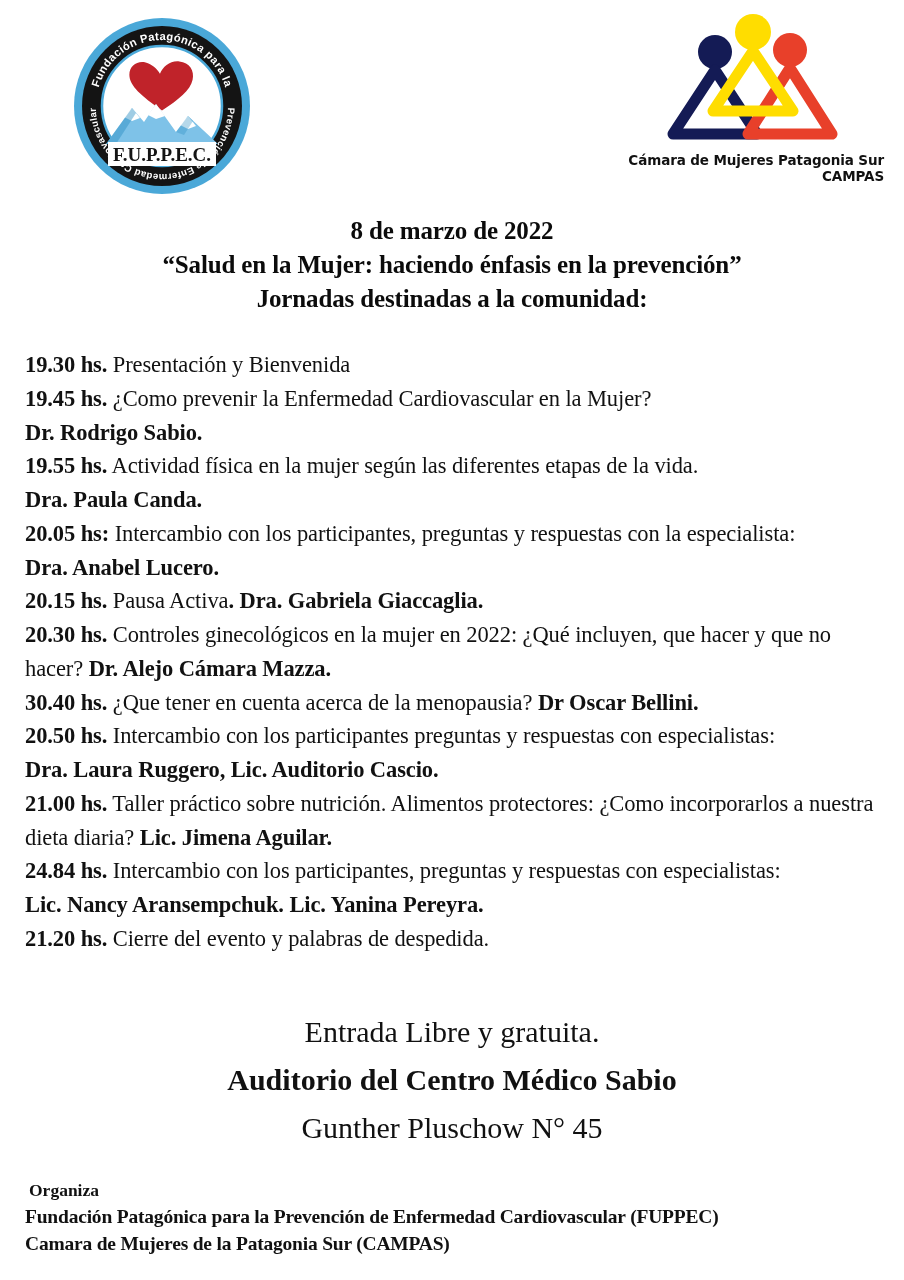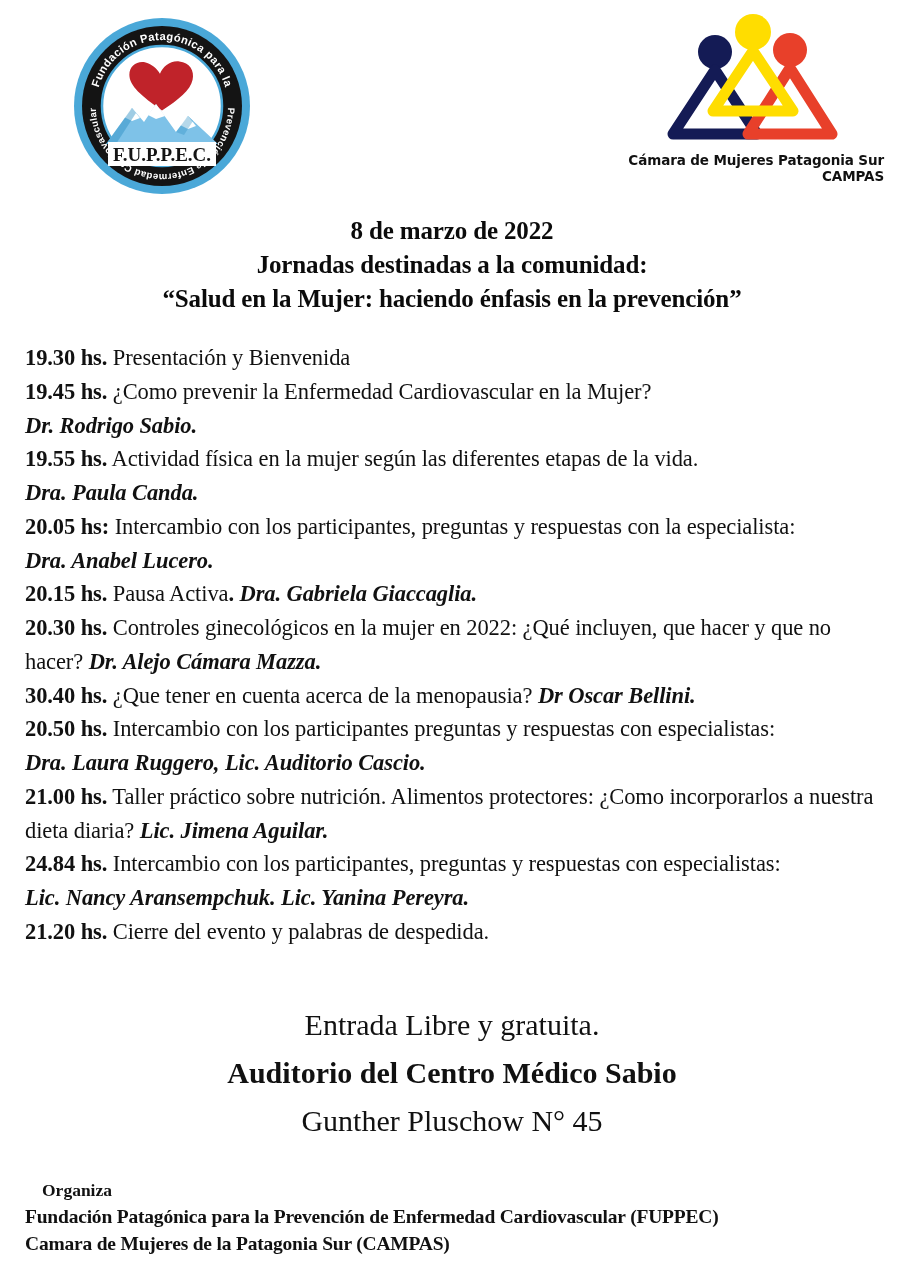--- a/index.html
+++ b/index.html
@@ -63,33 +63,33 @@
   .title-line {
     font-weight: bold;
     font-size: 25px;
     line-height: 1.36;
     letter-spacing: -0.15px;
     color: #0b0b0b;
   }
 
   
   .program {
-    margin-top: 25px;
+    margin-top: 32px;
     padding: 0 26px 0 25px;
   }
   .prog-line {
     font-size: 22.5px;
     line-height: 1.50;
     color: #111111;
     letter-spacing: -0.1px;
     text-align: left;
   }
   .t { font-weight: bold; }              
   .d { font-weight: normal; }            
-  .n { font-weight: bold; font-style: italic; }  
+  .n { font-weight: bold; }  
 
   
   .venue {
     margin-top: 52px;
     text-align: center;
   }
   .venue-line {
     font-size: 30px;
     line-height: 1.60;
     color: #111111;
@@ -100,21 +100,21 @@
   .footer {
     position: absolute;
     left: 25px;
     bottom: 22px;
     width: 854px;
   }
   .footer-label {
     font-weight: bold;
     font-size: 17.5px;
     line-height: 1.42;
-    margin-left: 17px;
+    margin-left: 4px;
   }
   .footer-line {
     font-weight: bold;
     font-size: 19.5px;
     line-height: 1.42;
     letter-spacing: -0.2px;
   }
 </style>
 </head>
 <body>
@@ -181,22 +181,22 @@
     </svg>
     <div class="campas-caption">
       <div>Cámara de Mujeres Patagonia Sur</div>
       <div>CAMPAS</div>
     </div>
   </div>
 </div>
 
 <div class="title-block">
   <div class="title-line">8 de marzo de 2022</div>
+  <div class="title-line">“Salud en la Mujer: haciendo énfasis en la prevención”</div>
   <div class="title-line">Jornadas destinadas a la comunidad:</div>
-  <div class="title-line">“Salud en la Mujer: haciendo énfasis en la prevención”</div>
 </div>
 
 <div class="program">
     <div class="prog-line"><span class="t">19.30 hs.</span><span class="d"> Presentación y Bienvenida</span></div>
     <div class="prog-line"><span class="t">19.45 hs.</span><span class="d">  ¿Como prevenir la Enfermedad Cardiovascular en la Mujer?</span><br><span class="n">Dr. Rodrigo Sabio.</span></div>
     <div class="prog-line"><span class="t">19.55 hs.</span><span class="d"> Actividad física en la mujer según las diferentes etapas de la vida.</span><br><span class="n">Dra. Paula Canda.</span></div>
     <div class="prog-line"><span class="t">20.05 hs:</span><span class="d"> Intercambio con los participantes, preguntas y respuestas con la especialista:</span><br><span class="n">Dra. Anabel Lucero.</span></div>
     <div class="prog-line"><span class="t">20.15 hs.</span><span class="d"> Pausa Activa</span><span class="t">. </span><span class="n">Dra. Gabriela Giaccaglia.</span></div>
     <div class="prog-line"><span class="t">20.30 hs.</span><span class="d"> Controles ginecológicos en la mujer en 2022: ¿Qué incluyen, que hacer y que no hacer? </span><span class="n">Dr. Alejo Cámara Mazza.</span></div>
     <div class="prog-line"><span class="t">30.40 hs.</span><span class="d"> ¿Que tener en cuenta acerca de la menopausia?  </span><span class="n">Dr Oscar Bellini.</span></div>

